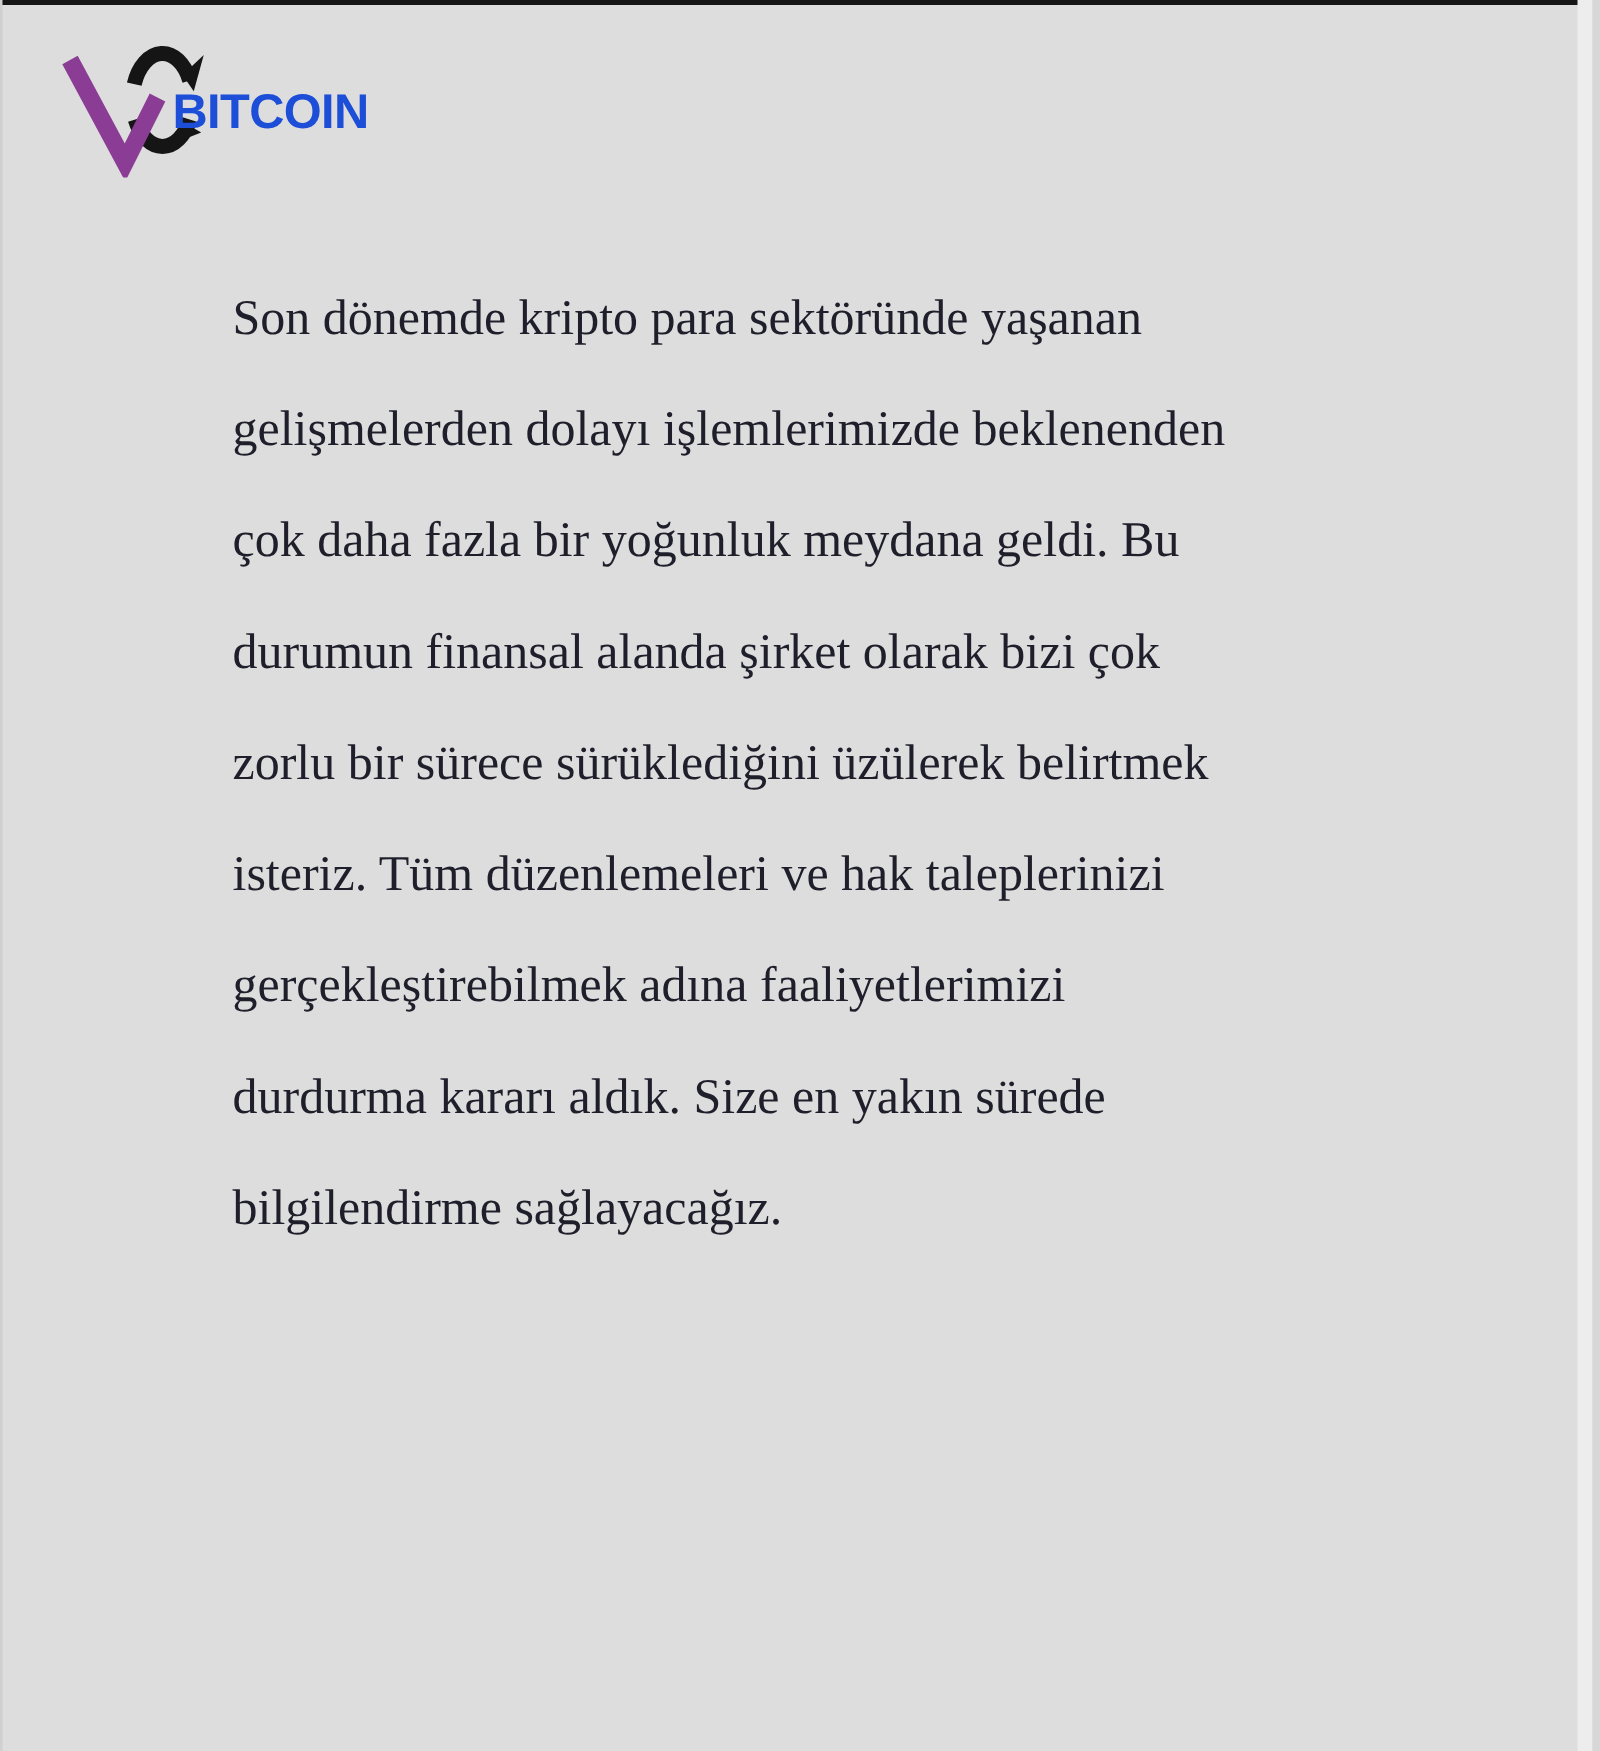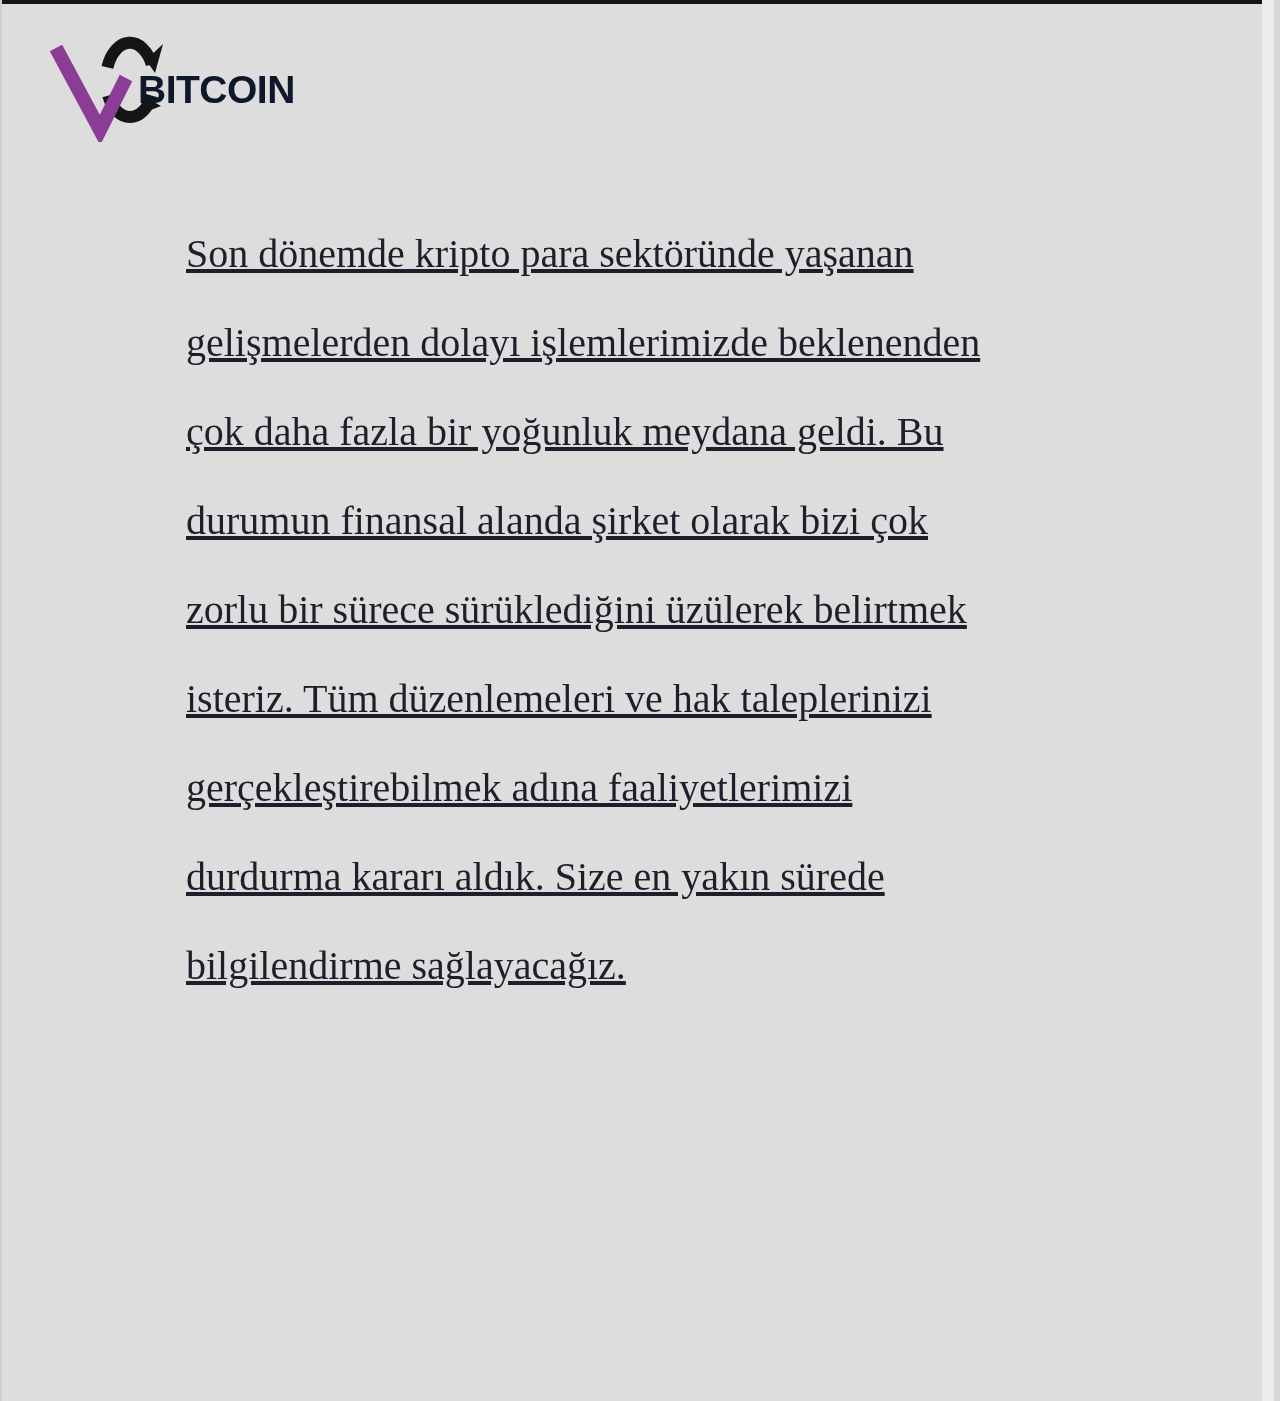--- a/index.html
+++ b/index.html
@@ -47,32 +47,31 @@
     position: absolute;
     left: 0; top: 0;
   }
   .brand {
     position: absolute;
     left: 90px; top: 38px;
     font-family: "Liberation Sans", "DejaVu Sans", sans-serif;
     font-weight: bold;
     font-size: 39px;
     letter-spacing: -0.5px;
-    color: #0f172a;
+    color: #1d4ed8;
     white-space: nowrap;
   }
   .notice {
     position: absolute;
     left: 186px; top: 209px;
     width: 920px;
     font-size: 40px;
     line-height: 89px;
     color: #1f1f2b;
     white-space: pre-line;
-    text-decoration: underline;
   }
 </style>
 </head>
 <body>
 
 <div class="top-edge"></div>
 <div class="left-edge"></div>
 <div class="right-band"></div>
 <div class="right-edge"></div>
 

